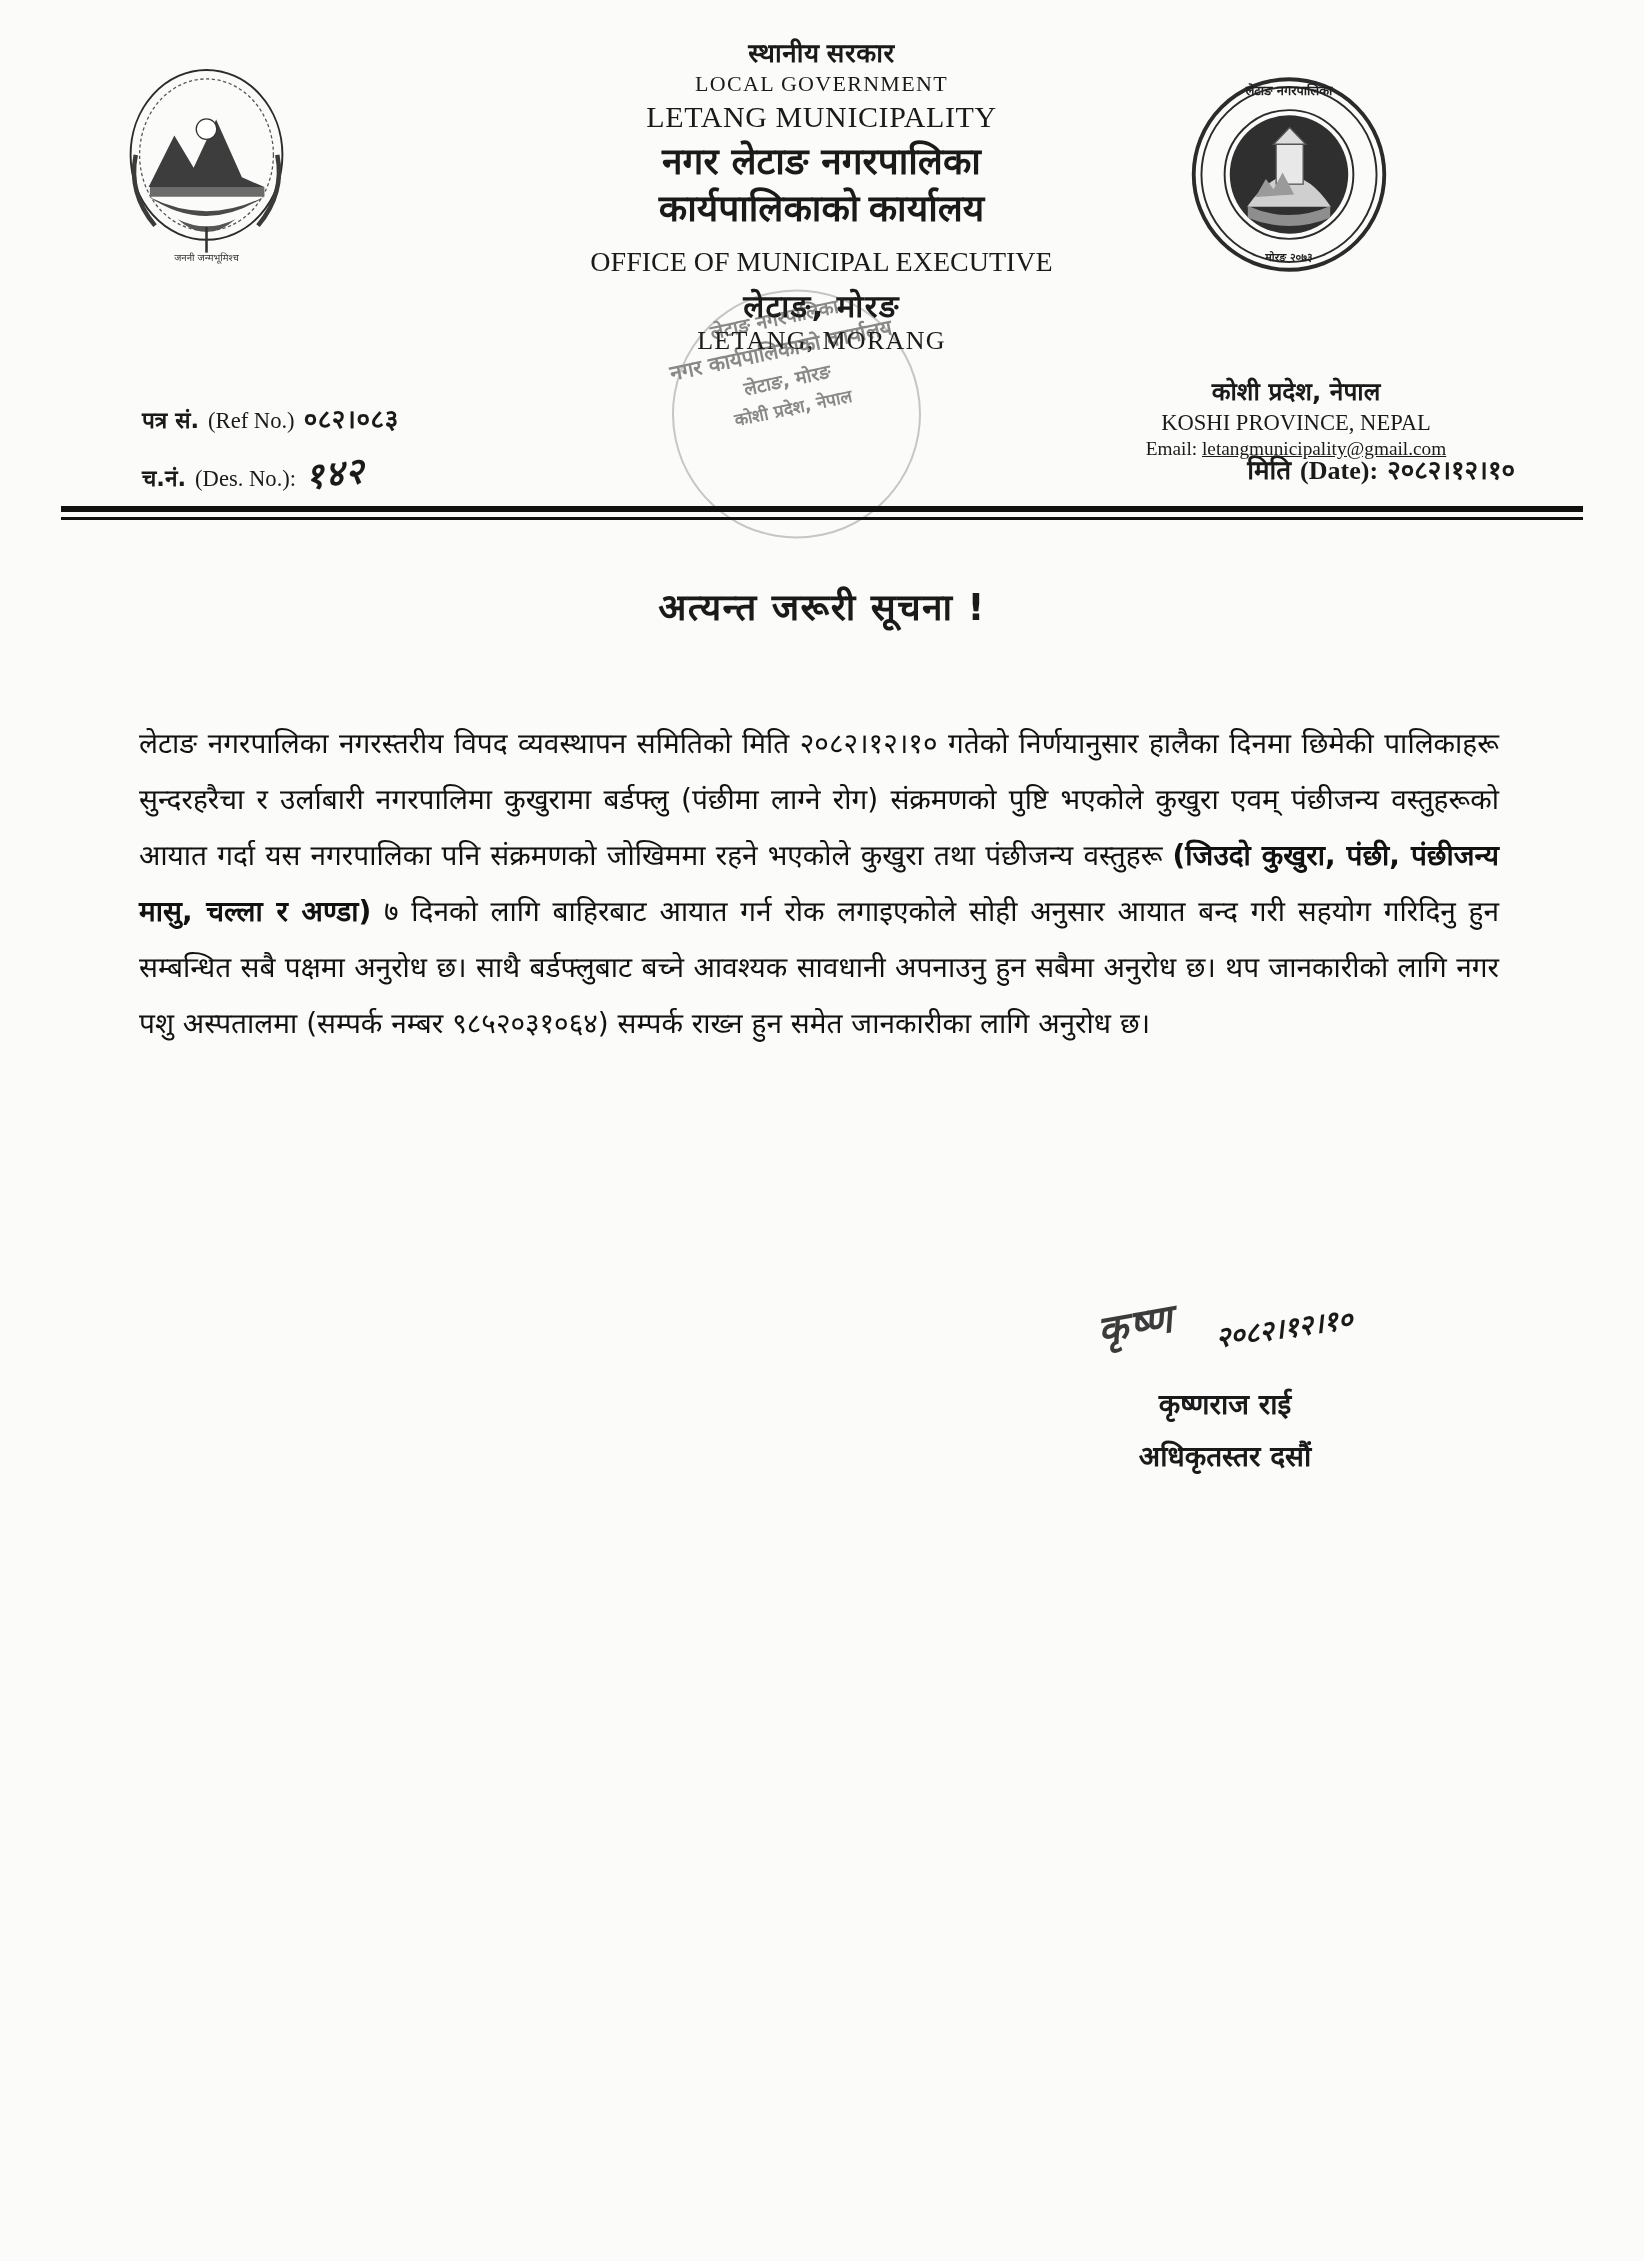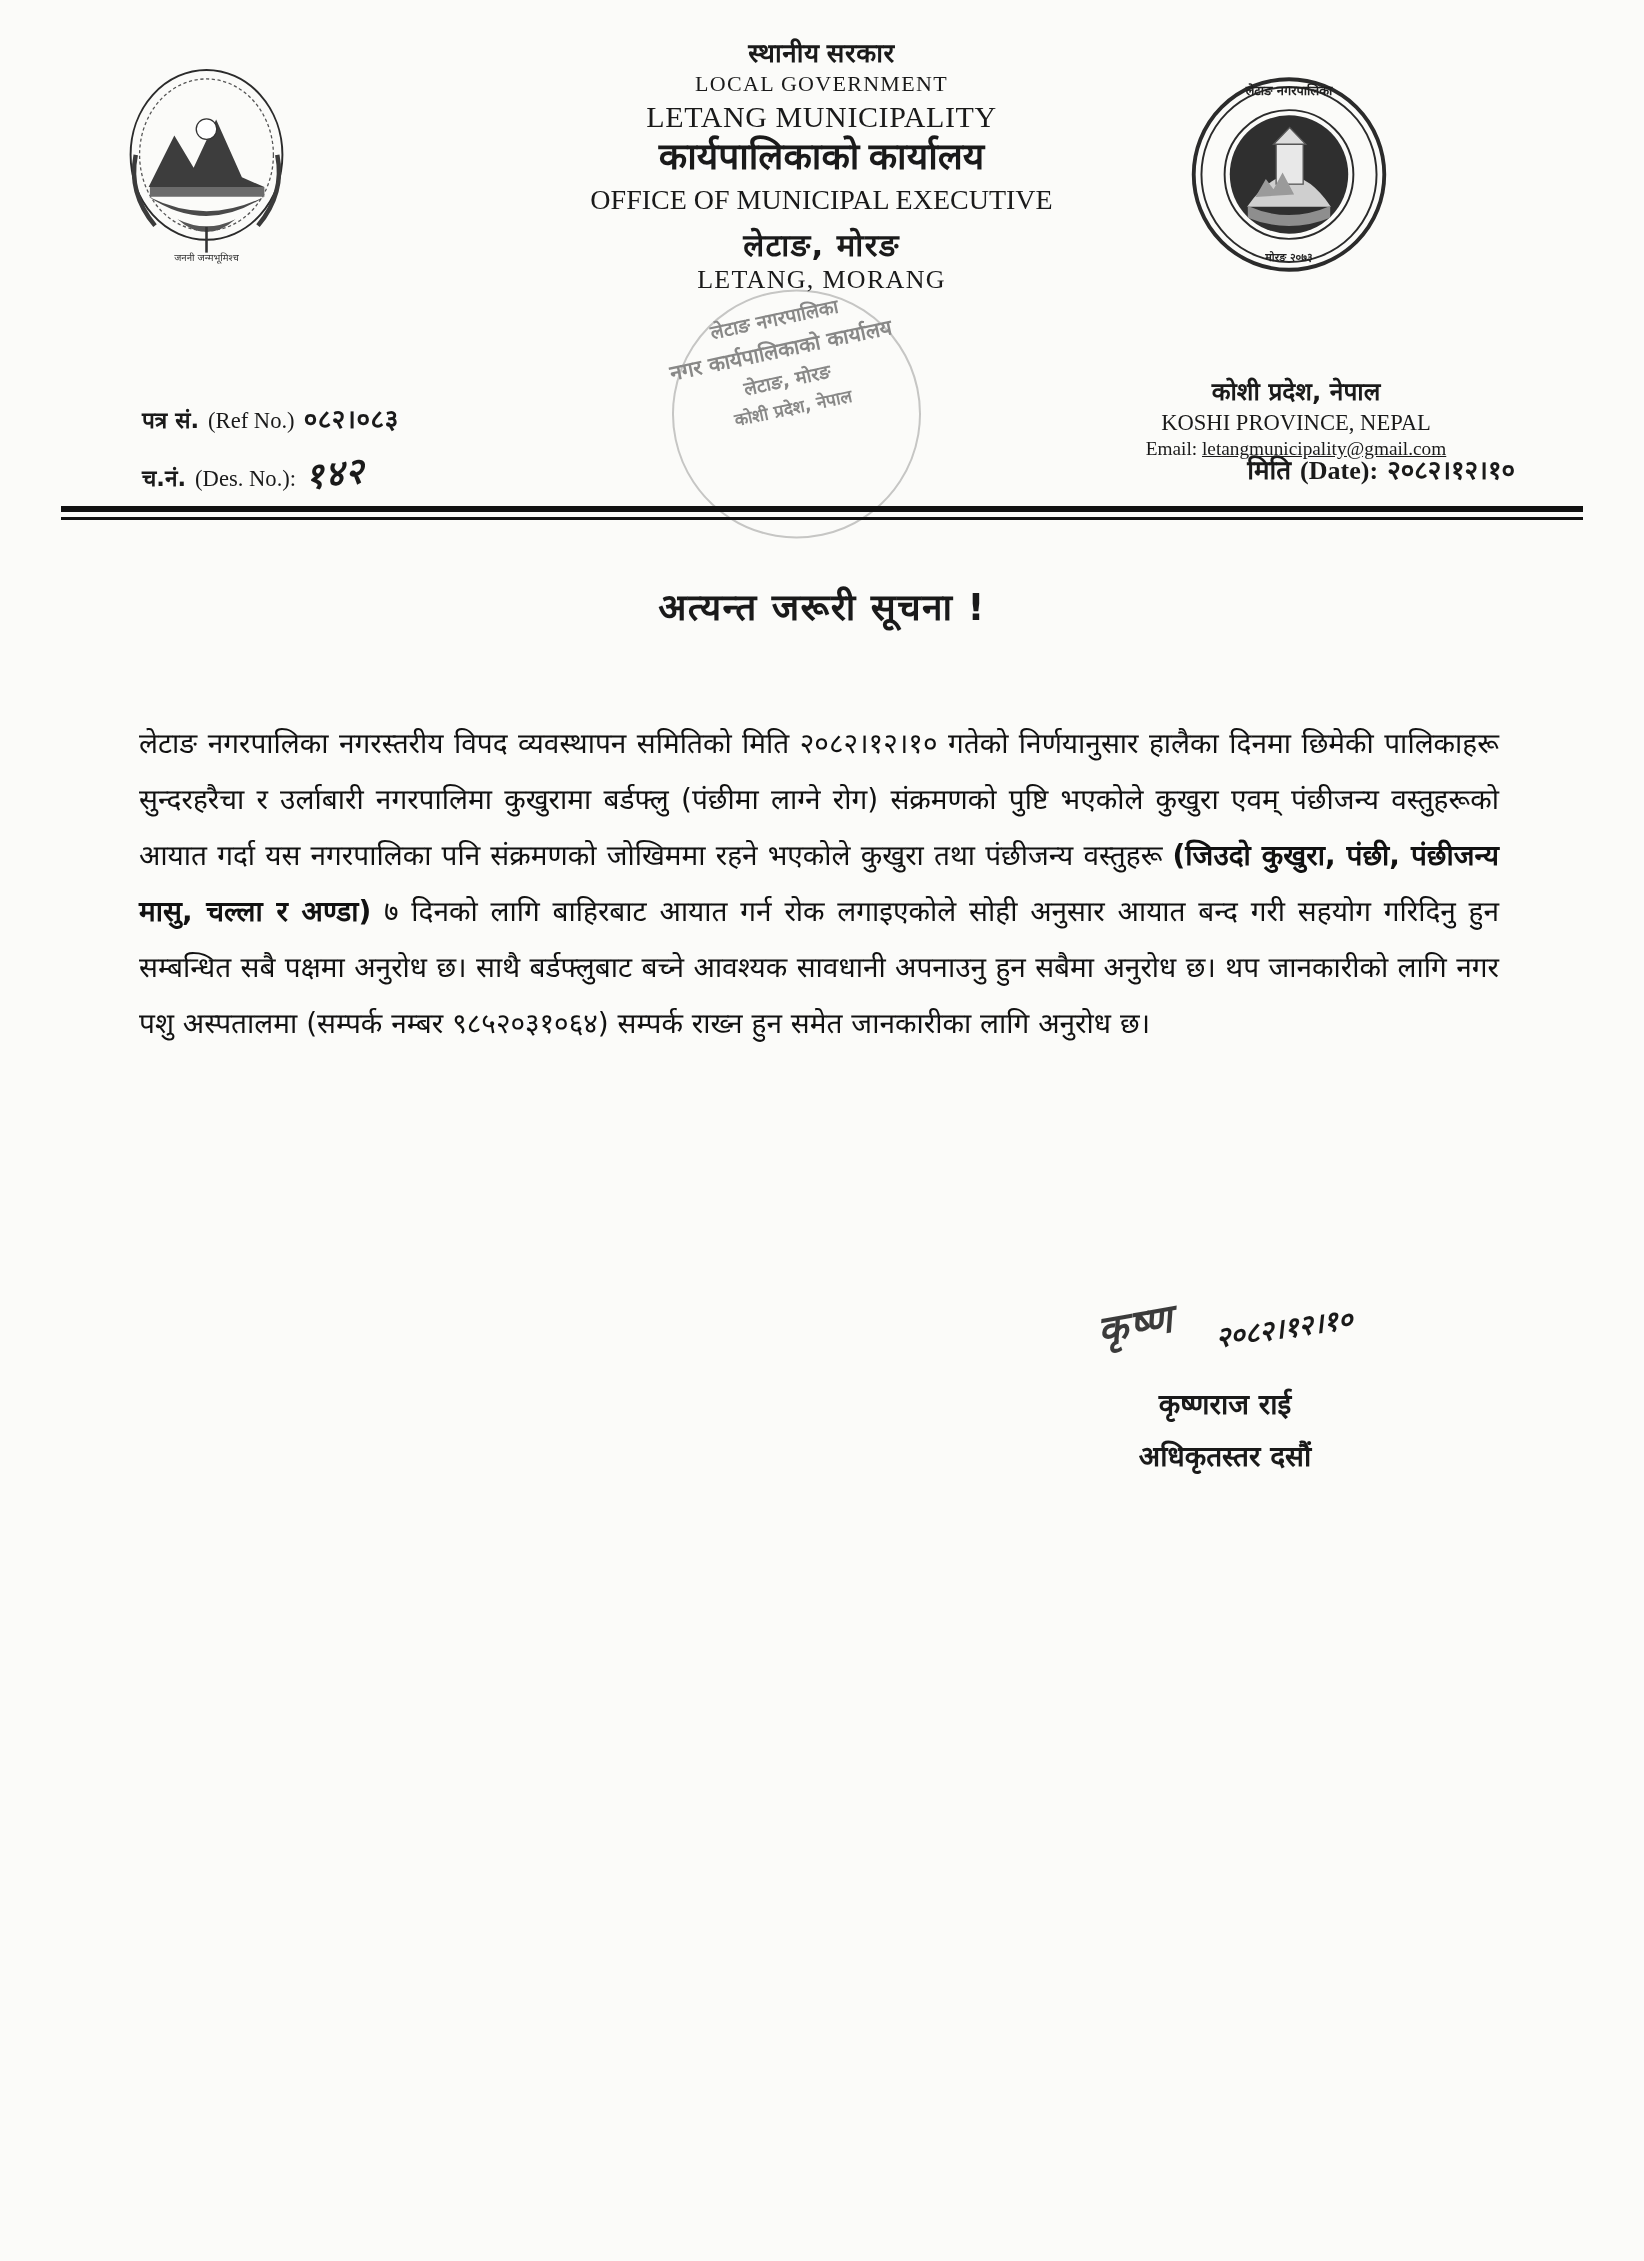--- a/index.html
+++ b/index.html
@@ -78,21 +78,21 @@
   }
   .ln5 {
     font-family: Liberation Serif, serif;
     font-size: 37px;
     font-weight: 700;
     line-height: 1.25;
   }
   .ln6 {
     font-family: "Liberation Serif", serif;
     font-size: 28px;
-    margin-top: 4px;
+    margin-top: 14px;
   }
   .ln7 {
     font-family: "DejaVu Sans", sans-serif;
     font-size: 31px;
     font-weight: 700;
     margin-top: 6.4px;
     letter-spacing: 1.3px;
   }
   .ln8 {
     font-family: "Liberation Serif", serif;
@@ -302,20 +302,21 @@
         <path d="M260 150 q12 60 -30 110" fill="none" stroke="#3b3b3b" stroke-width="7"></path>
         <path d="M150 262 l0 40" stroke="#333" stroke-width="4"></path>
         <text x="150" y="315" font-size="15" text-anchor="middle" fill="#333" font-family="DejaVu Sans">जननी जन्मभूमिश्च</text>
       </svg>
     </div>
 
     <div class="center-block">
       <div class="ln1">स्थानीय सरकार</div>
       <div class="ln2">LOCAL GOVERNMENT</div>
       <div class="ln3">LETANG MUNICIPALITY</div>
+      <div class="ln4">नगर लेटाङ नगरपालिका</div>
       <div class="ln5">कार्यपालिकाको कार्यालय</div>
       <div class="ln6">OFFICE OF MUNICIPAL EXECUTIVE</div>
       <div class="ln7">लेटाङ, मोरङ</div>
       <div class="ln8">LETANG, MORANG</div>
     </div>
 
     <div class="emblem-right">
       <svg width="206" height="213" viewBox="0 0 320 330">
         <circle cx="160" cy="165" r="148" fill="none" stroke="#2b2b2b" stroke-width="6"></circle>
         <circle cx="160" cy="165" r="136" fill="none" stroke="#2b2b2b" stroke-width="3"></circle>

